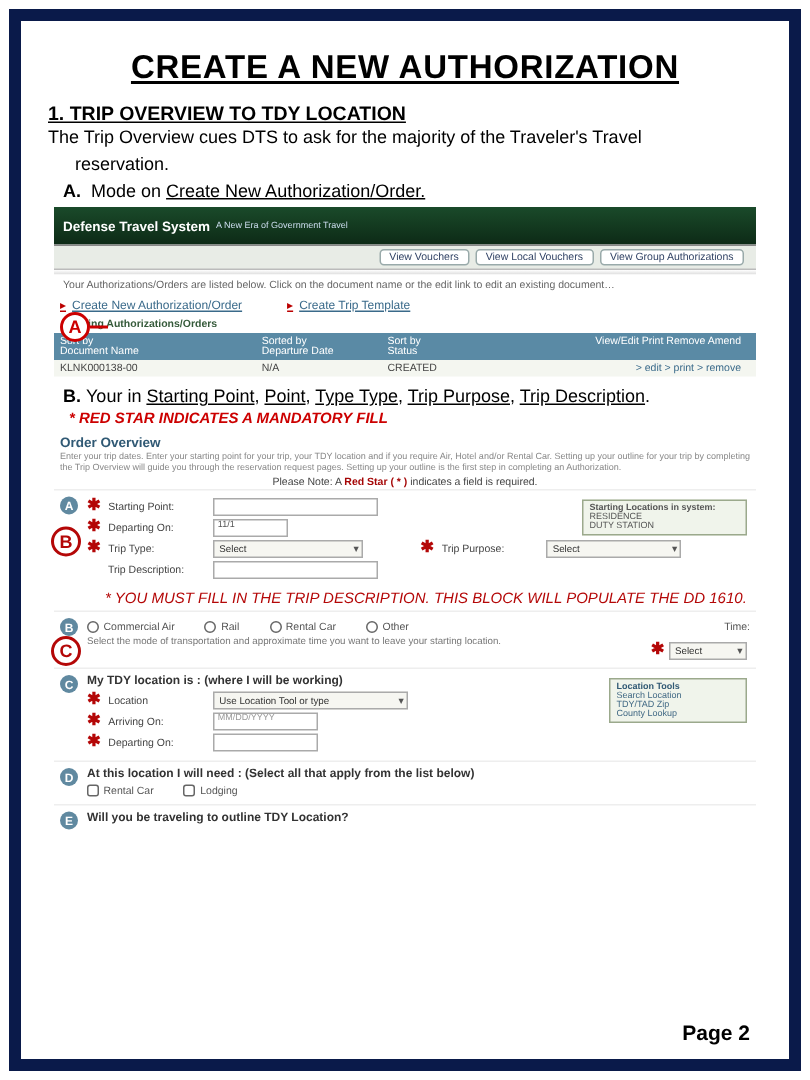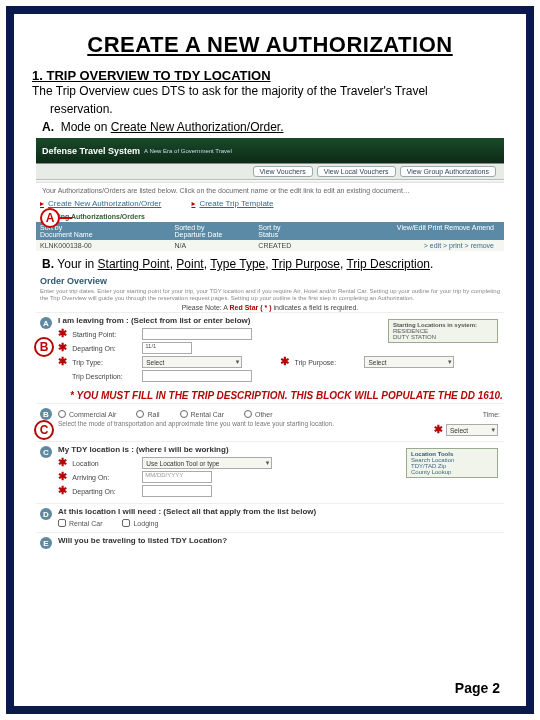--- a/index.html
+++ b/index.html
@@ -50,21 +50,21 @@
   .red-note {
     color: #c00;
     font-size: 10px;
     font-weight: bold;
     font-style: italic;
     margin: 3px 0 2px 14px;
   }
   .red-note2 {
     color: #c00;
     font-size: 10px;
-    font-weight: bold;
+    font-weight: normal;
     font-style: italic;
     margin: 2px 0 2px 34px;
   }
 
   
   .shot1 {
     margin: 4px 4px 6px 4px;
     font-size: 8px;
     color: #333;
     position: relative;
@@ -350,33 +350,31 @@
         <div class="c4">&gt; edit   &gt; print   &gt; remove</div>
       </div>
 
       <div class="bubble bubble-a">A</div>
       <div class="bubble-line" style="left:24px;top:79px;width:12px;"></div>
     </div>
 
     <div class="sub-item">
       <b>B.</b>&nbsp;<span>Your in </span><span class="u">Starting Point</span>, <span class="u">Point</span>, <span class="u">Type Type</span>, <span class="u">Trip Purpose</span>, <span class="u">Trip Description</span>.
     </div>
+    <div class="red-note">* RED STAR INDICATES A MANDATORY FILL</div>
 
     <div class="shot2">
       <div class="s2-title">Order Overview</div>
       <div class="s2-desc">Enter your trip dates. Enter your starting point for your trip, your TDY location and if you require Air, Hotel and/or Rental Car. Setting up your outline for your trip by completing the Trip Overview will guide you through the reservation request pages. Setting up your outline is the first step in completing an Authorization.</div>
       <div class="s2-note">
         <span>Please Note: A </span><b>Red Star ( * )</b><span> indicates a field is required.</span>
       </div>
 
       <div class="s2-block" style="min-height:58px;">
         <div class="s2-step">A</div>
-        <div class="s2-heading">
-          <span>I am </span><b>leaving from</b><span> :   (Select from list or enter below)</span>
-        </div>
         <div class="frow">
           <span class="star">✱</span>
           <span class="flabel">Starting Point:</span>
           <span class="finput" style="width:110px;"></span>
         </div>
         <div class="frow">
           <span class="star">✱</span>
           <span class="flabel">Departing On:</span>
           <span class="finput" style="width:50px;font-size:6px;padding-left:2px;">11/1</span>
         </div>
@@ -472,19 +470,19 @@
             </label>
           <label>
               <span class="radio" style="border-radius:2px;"></span>
               <span>Lodging</span>
             </label>
         </div>
       </div>
 
       <div class="s2-block" style="min-height:16px;">
         <div class="s2-step">E</div>
-        <div class="s2-heading">Will you be traveling to listed TDY Location?</div>
+        <div class="s2-heading">Will you be traveling to outline TDY Location?</div>
       </div>
     </div>
 
   </div>
   <div class="page-num">Page 2</div>
 </div>
 
 </body></html>

